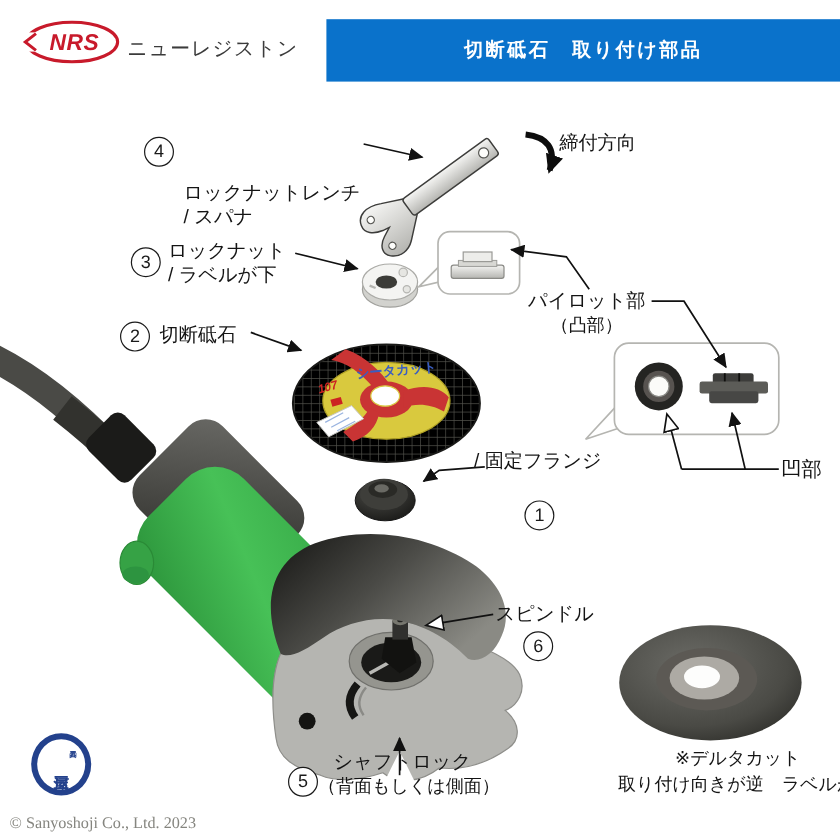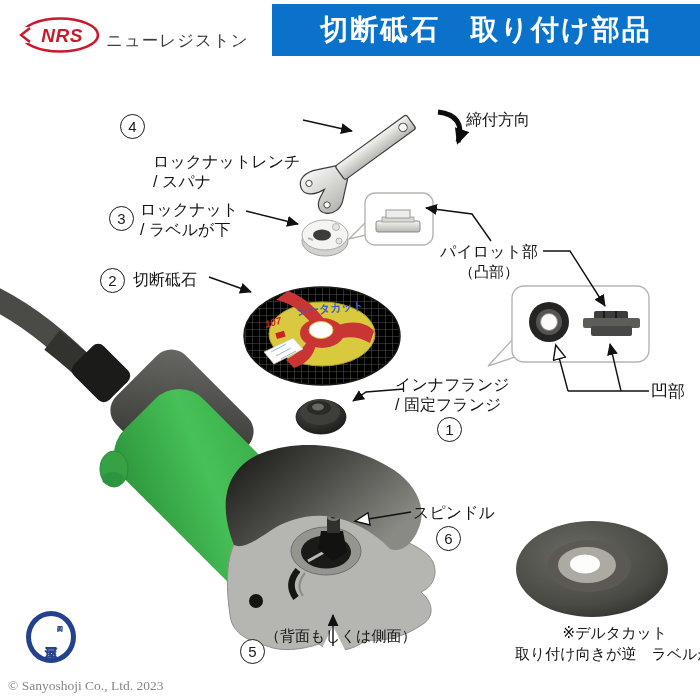--- a/index.html
+++ b/index.html
@@ -8,23 +8,23 @@
     font-family:"Liberation Sans","DejaVu Sans",sans-serif;color:#141414;
   }
   .lbl{position:absolute;font-size:16px;line-height:1.28;white-space:nowrap;color:#141414;z-index:3;}
   .circ{
     position:absolute;width:25px;height:25px;border:1.7px solid #1a1a1a;border-radius:50%;
     display:flex;align-items:center;justify-content:center;font-size:15px;color:#1a1a1a;
     background:#fff;box-sizing:border-box;z-index:3;
   }
   #diagram-svg{position:absolute;left:0;top:0;z-index:1;}
   .banner{
-    position:absolute;left:272px;top:4px;width:428px;height:52px;background:#0a72cb;
+    position:absolute;left:272px;top:16px;width:428px;height:52px;background:#0a72cb;
     display:flex;align-items:center;justify-content:center;color:#ffffff;
-    font-size:28px;font-weight:bold;letter-spacing:2px;z-index:3;white-space:nowrap;
+    font-size:16px;font-weight:bold;letter-spacing:2px;z-index:3;white-space:nowrap;
   }
   .brand{position:absolute;left:106px;top:30px;font-size:16.5px;color:#3b3b3b;letter-spacing:1px;z-index:3;}
   .logo-box{position:absolute;left:16px;top:11px;width:88px;height:48px;z-index:3;}
   .pilot-lbl{text-align:center;}
   .stamp{
     position:absolute;left:26px;top:611px;width:50px;height:52px;border:5px solid #23418c;
     border-radius:50%;box-sizing:border-box;display:flex;align-items:center;justify-content:center;z-index:3;
   }
   .stamp-main{writing-mode:vertical-rl;font-size:13px;font-weight:bold;color:#23418c;line-height:1;letter-spacing:0;}
   .stamp-sub{position:absolute;right:7px;top:5px;writing-mode:vertical-rl;font-size:6px;font-weight:bold;color:#23418c;}
@@ -235,30 +235,30 @@
 <div class="lbl" style="left:133px;top:270px;">切断砥石</div>
 
 <div class="lbl pilot-lbl" style="left:430px;top:242px;width:118px;">
   <div>パイロット部</div>
   <div class="small2">（凸部）</div>
 </div>
 
 <div class="lbl" style="left:651px;top:381px;font-size:17px;text-align:right;">凹部</div>
 
 <div class="lbl" style="left:395px;top:375px;">
-  <div>インナフランジ</div>
   <div>/ 固定フランジ</div>
 </div>
 <div class="circ" style="left:437px;top:417px;">1</div>
 
 <div class="lbl" style="left:413px;top:503px;">スピンドル</div>
 <div class="circ" style="left:436px;top:526px;">6</div>
 
 <div class="circ" style="left:240px;top:639px;">5</div>
 <div class="lbl" style="left:278px;top:626px;">
+  <div>シャフトロック</div>
   <div class="small2" style="margin-left:-13px;">（背面もしくは側面）</div>
 </div>
 
 <div class="lbl small2" style="left:502px;top:622px;line-height:1.4;">
   <div>※デルタカット</div>
   <div style="margin-left:13px;">取り付け向きが逆　ラベルが下</div>
 </div>
 
 <div class="stamp">
   <span class="stamp-sub">工具の</span>

